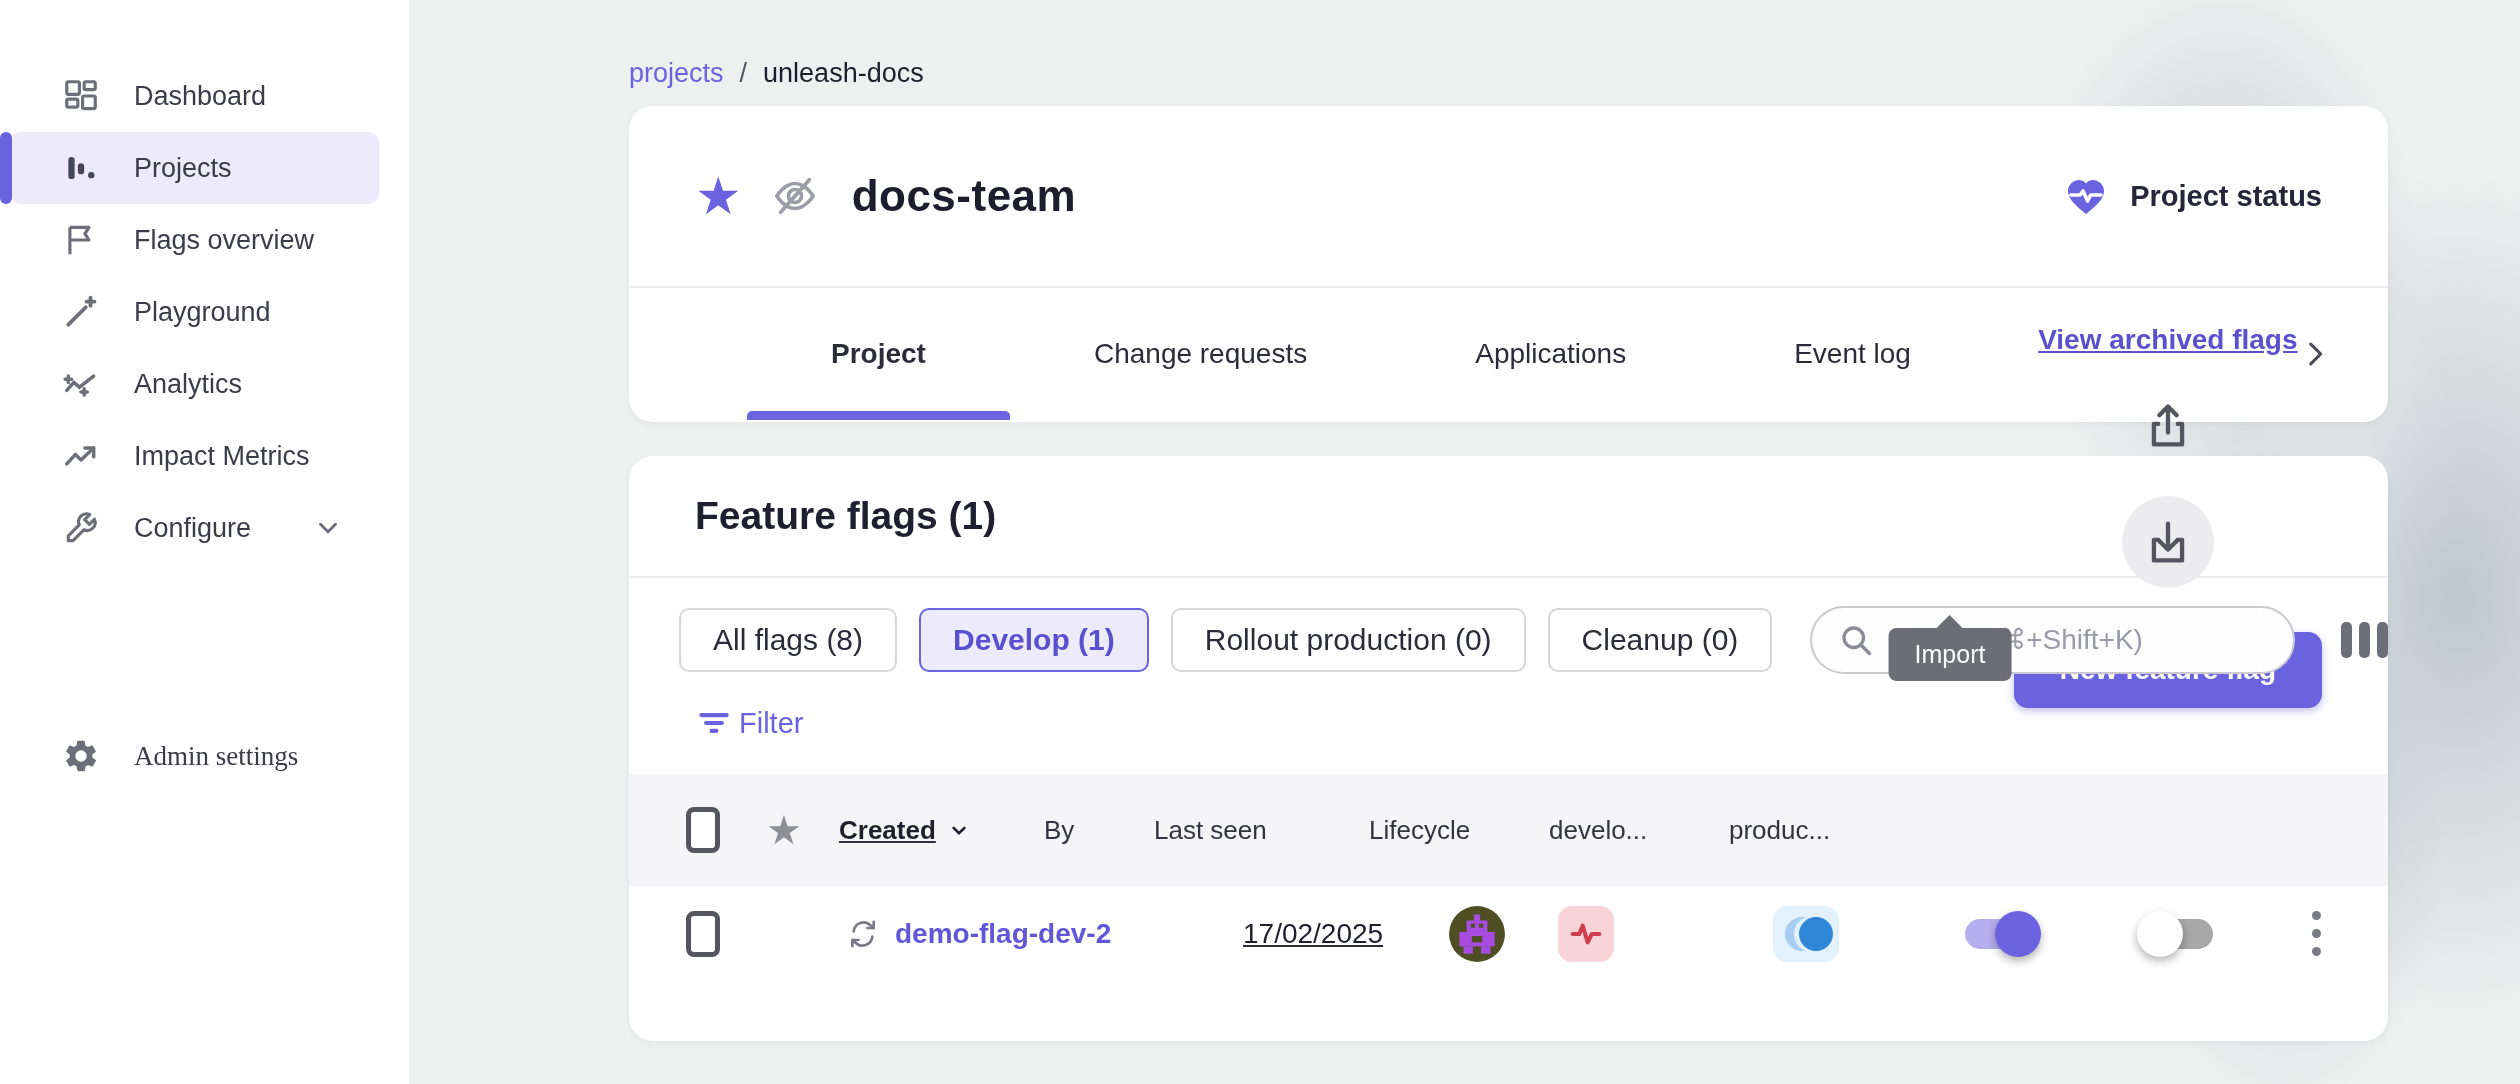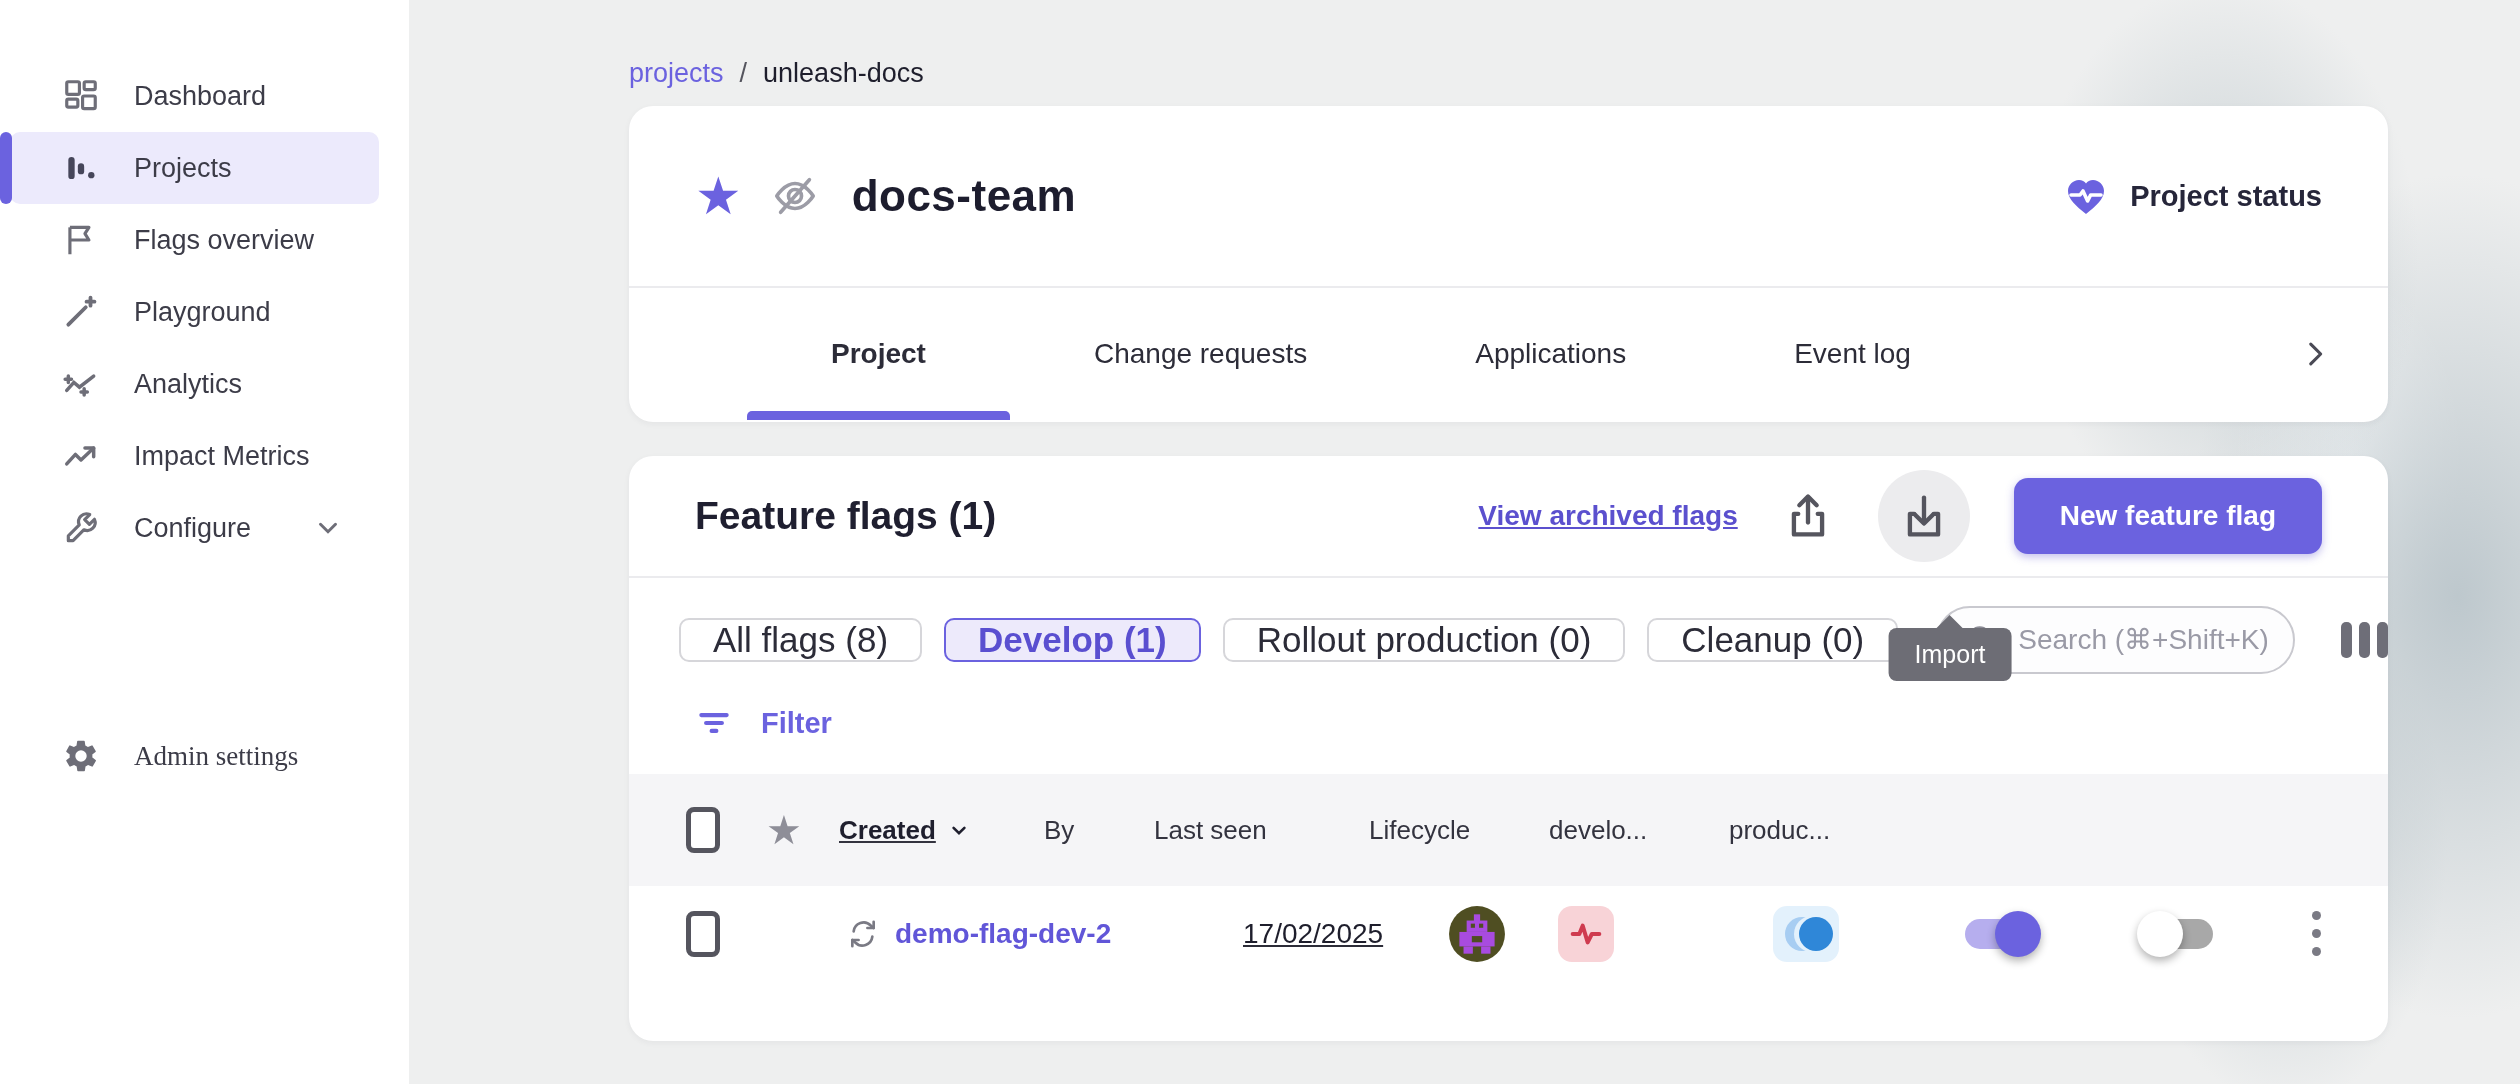--- a/index.html
+++ b/index.html
@@ -51,46 +51,46 @@
   .tabs { display:flex; align-items:stretch; height:132px; padding-left:118px; }
   .tab { position:relative; display:flex; align-items:center; padding:0 84px; font-size:28px; color:#2c2c38; cursor:pointer; }
   .tab.active { font-weight:bold; }
   .tab .underline { display:none; }
   .tab.active .underline { display:block; position:absolute; left:0; bottom:0; width:100%; height:9px; background:#6B62DF; border-radius:5px 5px 0 0; }
   .tabs-more { margin-left:auto; margin-right:56px; display:flex; align-items:center; color:#4a4a55; cursor:pointer; }
 
   
   .flags-head { display:flex; align-items:center; height:120px; padding:0 66px; }
   .flags-title { font-size:39px; color:#1f1f30; }
-  .head-actions { margin-left:auto; display:flex; align-items:center; gap:44px; }
+  .head-actions { margin-left:auto; display:flex; align-items:center; gap:44px;flex-direction:column; }
   .archived-link { font-size:28px; color:#5b50ce; text-decoration:underline; font-weight:bold; cursor:pointer; }
   .icon-btn { color:#55555e; cursor:pointer; display:flex; align-items:center; justify-content:center; }
   .import-wrap { width:92px; height:92px; border-radius:50%; background:#ececee; display:flex; align-items:center; justify-content:center; cursor:pointer; }
   .primary-btn { height:76px; padding:0 46px; background:#6B62DF; color:#fff; font-size:28px; font-weight:bold;
     border:none; border-radius:14px; display:flex; align-items:center; cursor:pointer; box-shadow:0 3px 8px rgba(80,70,200,.35); font-family:inherit; }
 
   
   .tooltip { position:absolute; left:1321px; top:172px; transform:translateX(-50%); background:#6d6d75; color:#fff;
     font-size:25px; font-weight:normal; padding:12px 26px; border-radius:8px; z-index:5; white-space:nowrap; }
   .tooltip::before { content:""; position:absolute; left:50%; top:-13px; transform:translateX(-50%);
     border-left:14px solid transparent; border-right:14px solid transparent; border-bottom:14px solid #6d6d75; }
 
   
   .filter-row { display:flex; align-items:center; padding-left:50px; margin-top:28px; }
-  .chip { height:44px; padding:0 32px; display:flex; align-items:center; background:#fff; border:2px solid #d6d6da;
-    border-radius:10px; font-size:35px; color:#2c2c38; margin-right:22px; cursor:pointer; white-space:nowrap; }
+  .chip { height:64px; padding:0 32px; display:flex; align-items:center; background:#fff; border:2px solid #d6d6da;
+    border-radius:10px; font-size:30px; color:#2c2c38; margin-right:22px; cursor:pointer; white-space:nowrap; }
   .chip.active { border-color:#6B62DF; background:#edeafb; color:#5a4fd0; font-weight:bold; }
   .search-box { margin-left:16px; width:500px; height:68px; border:2px solid #c9c9cf; border-radius:34px; background:#fdfdfe;
     display:flex; align-items:center; padding:0 26px; gap:18px; }
   .search-box input { border:none; outline:none; background:transparent; font-size:28px; color:#2c2c38; width:100%; font-family:inherit; }
   .search-box input::placeholder { color:#9a9aa6; }
   .columns-btn { margin-left:46px; display:flex; gap:7px; cursor:pointer; }
   .columns-btn i { width:11px; height:36px; background:#6e6e78; border-radius:5px; }
 
-  .filter-btn { display:flex; align-items:center; gap:28px; margin:30px 0 0 66px; color:#6B62DF; font-size:29px; font-weight:bold; cursor:pointer; }
+  .filter-btn { display:flex; align-items:center; gap:6px; margin:30px 0 0 66px; color:#6B62DF; font-size:29px; font-weight:normal; cursor:pointer; }
 
   
   .table { margin-top:32px; }
   .trow { display:flex; align-items:center; padding-left:36px; }
   .thead { height:112px; background:#f5f5f7; font-size:26px; color:#33333f; }
   .tdata { height:95px; background:#fff; border-radius:0 0 24px 24px; }
   .c0{width:76px;display:flex;justify-content:center;} .c1{width:86px;display:flex;justify-content:center;}
   .c2{width:404px;display:flex;align-items:center;} .c3{width:205px;text-decoration:underline;} .c4{width:110px;}
   .c5{width:215px;} .c6{width:180px;} .c7{width:180px;} .c8{width:160px;} .c9{width:70px;display:flex;justify-content:center;}
   .c3,.c4,.c5,.c6,.c7,.c8 { padding-left:12px; display:flex; align-items:center; }

